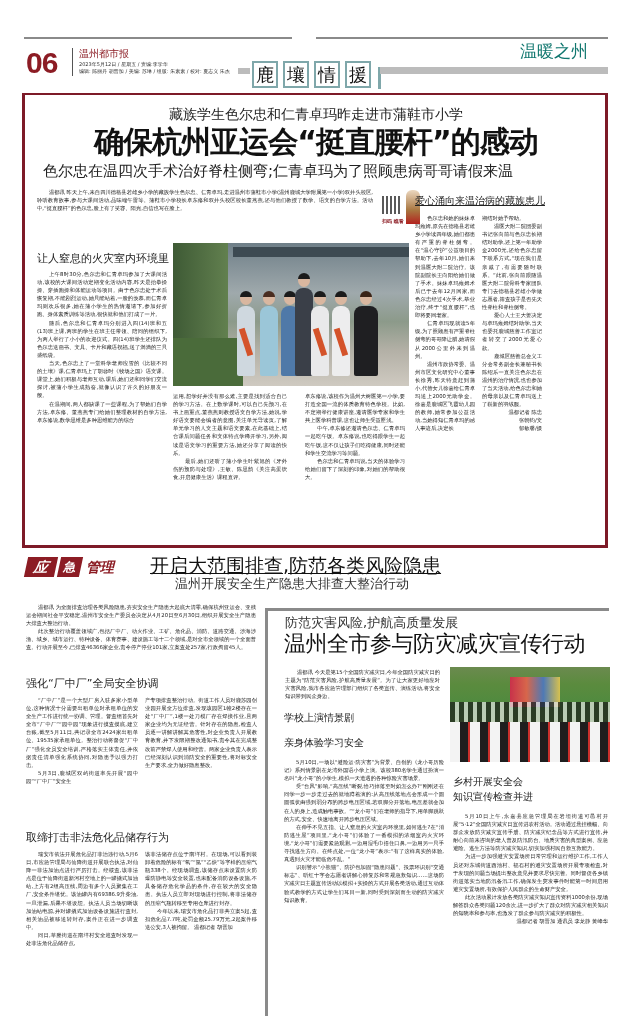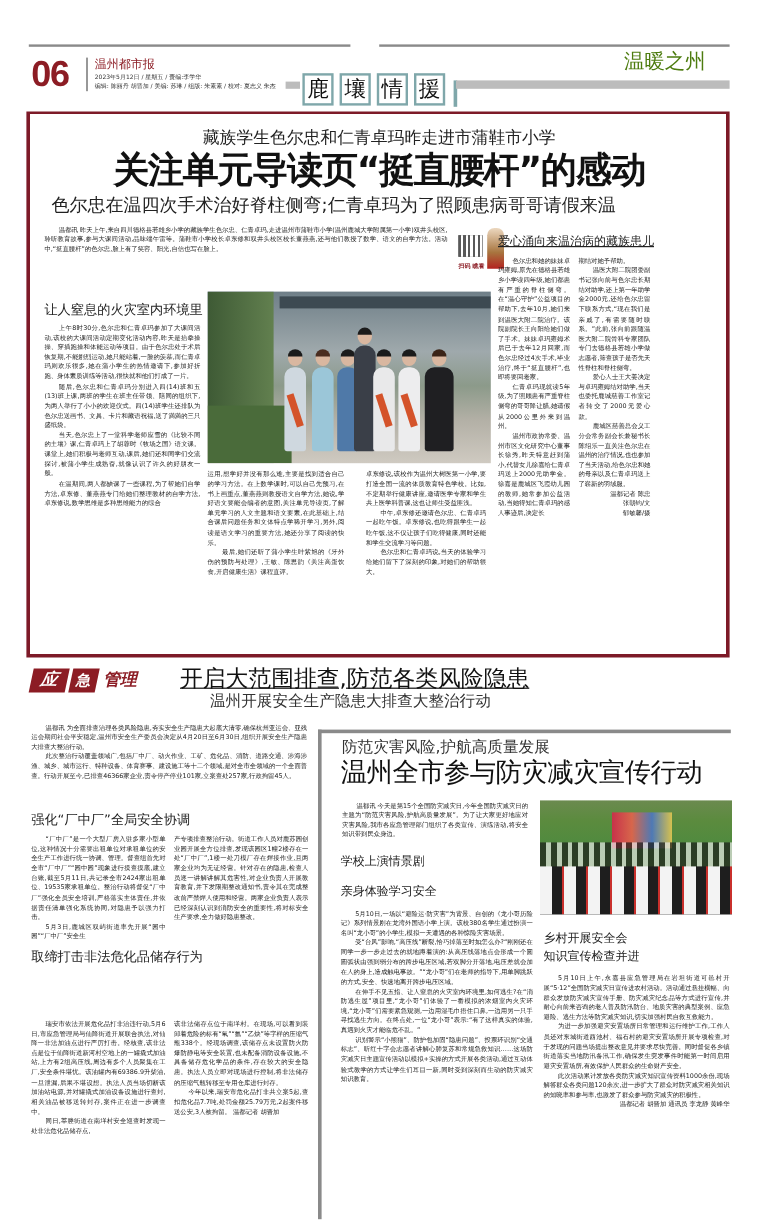--- a/index.html
+++ b/index.html
@@ -9,21 +9,21 @@
   .topline2 { left: 316px; top: 37px; width: 292px; height: 2px; background: #8a8a8a; }
   .pagenum { left: 26px; top: 46px; font-size: 30px; font-weight: bold; color: #8c1c24; font-family: "Liberation Sans", sans-serif; letter-spacing: -1px; }
   .vbar { left: 72px; top: 48px; width: 1px; height: 28px; background: #555; }
   .paper { left: 79px; top: 47px; font-size: 10px; font-weight: normal; color: #8c1c24; }
   .meta1 { left: 79px; top: 61px; font-size: 5px; color: #333; white-space: nowrap; }
   .meta2 { left: 79px; top: 68px; font-size: 5px; color: #333; white-space: nowrap; }
   .graybar-l { left: 238px; top: 68px; width: 12px; height: 6px; background: #bcbcbc; }
   .tagbox { top: 61px; width: 26px; height: 27px; border: 2px solid #7fa7aa; background: #fff; font-size: 18px; text-align: center; line-height: 23px; color: #111; font-family: "DejaVu Serif", serif; }
   .graybar-r { left: 380px; top: 67px; width: 228px; height: 7px; background: #bcbcbc; }
   .graybar-r2 { left: 378px; top: 67px; width: 3px; height: 22px; background: #7fa7aa; }
-  .section-title { left: 520px; top: 40px; font-size: 17px; color: #4d7c0f; }
+  .section-title { left: 520px; top: 40px; font-size: 17px; color: #0f766e; }
   .frame { left: 22px; top: 93px; width: 586px; height: 455px; border: 3px solid #7d1a28; border-top-width: 2px; }
   .kicker { left: 0; width: 632px; top: 106px; text-align: center; font-size: 14px; color: #222; }
   .headline { left: 0; width: 632px; top: 122px; text-align: center; font-size: 30px; font-weight: bold; color: #111; letter-spacing: -1px; }
   .subhead { left: 0; width: 556px; top: 162px; text-align: center; font-size: 15px; color: #222; }
   .body { font-size: 5.3px; line-height: 8.1px; color: #222; text-align: justify; }
   .h2 { font-size: 11px; color: #222; }
   .photo1 { left: 173px; top: 243px; width: 236px; height: 143px; background: linear-gradient(180deg,#6f7f88 0%,#9fa9ac 35%,#8c9a8a 55%,#b3b0a6 75%,#cfcac1 100%); overflow: hidden; }
   .roof { position: absolute; left: 60px; top: 4px; width: 176px; height: 10px; background: #3d4a52; }
   .tree { position: absolute; left: 0; top: 0; width: 55px; height: 143px; background: linear-gradient(90deg,#3e5a35,#62804f); }
   .plant { position: absolute; left: 0; top: 95px; width: 70px; height: 48px; background: #4a6b3a; }
@@ -61,21 +61,21 @@
 <div class="abs tagbox" style="left:252px">鹿</div>
 <div class="abs tagbox" style="left:283px">壤</div>
 <div class="abs tagbox" style="left:314px">情</div>
 <div class="abs tagbox" style="left:345px">援</div>
 <div class="abs graybar-r2"></div>
 <div class="abs graybar-r"></div>
 <div class="abs section-title">温暖之州</div>
 
 <div class="abs frame"></div>
 <div class="abs kicker">藏族学生色尔忠和仁青卓玛昨走进市蒲鞋市小学</div>
-<div class="abs headline">关注单元导读页“挺直腰杆”的感动</div>
+<div class="abs headline">确保杭州亚运会“挺直腰杆”的感动</div>
 <div class="abs subhead">色尔忠在温四次手术治好脊柱侧弯;仁青卓玛为了照顾患病哥哥请假来温</div>
 
 <div class="abs body" style="left:37px; top:188px; width:336px; text-indent:12px;">温都讯 昨天上午,来自四川德格县若雄乡小学的藏族学生色尔忠、仁青卓玛,走进温州市蒲鞋市小学(温州鹿城大学附属第一小学)双井头校区,聆听教育故事,参与大课间活动,品味端午雷等。蒲鞋市小学校长卓东修和双井头校区校长董燕燕,还与他们教授了数学、语文的自学方法。活动中,“挺直腰杆”的色尔忠,脸上有了笑容、阳光,自信也写在脸上。</div>
 <div class="abs qr"></div>
 <div class="abs qrlabel">扫码 瞧看</div>
 <div class="abs" style="left:406px;top:190px;width:14px;height:34px;background:linear-gradient(180deg,#ecd8c0,#a8753f 60%,#b3221f);border-radius:6px 6px 0 0;"></div>
 
 <div class="abs h2" style="left:37px; top:251px;">让人窒息的火灾室内环境里</div>
 <div class="abs" style="left:37px; top:270px; width:130px;">
   <p class="body" style="text-indent:12px">上午8时30分,色尔忠和仁青卓玛参加了大课间活动,该校的大课间活动定期变化活动内容,昨天是抬拳操操、穿插跑操和体能运动等项目。由于色尔忠处于术后恢复期,不能剧烈运动,她只能站着,一脸的羡慕,而仁青卓玛则欢乐很多,她在蒲小学生的热情邀请下,参加好折跑、身体素质训练等活动,很快就和他们打成了一片。</p>
@@ -160,21 +160,21 @@
   <p class="body" style="text-indent:12px">此次整治行动覆盖领域广,包括厂中厂、动火作业、工矿、危化品、消防、道路交通、涉海涉渔、城乡、城市运行、特种设备、体育赛事、建设施工等十二个领域,是对全市全领域的一个全面普查。行动开展至今,已排查46366家企业,责令停产停业101家,立案查处257家,行政拘留45人。</p>
 </div>
 <div class="abs h2" style="left:26px; top:676px;">强化“厂中厂”全局安全协调</div>
 <div class="abs" style="left:26px; top:696px; width:112px;">
   <p class="body" style="text-indent:12px">“厂中厂”是一个大型厂房入驻多家小型单位,这种情况十分需要出租单位对承租单位的安全生产工作进行统一协调、管理。督查组首先对全市“厂中厂”“园中园”现象进行摸查摸底,建立台账,截至5月11日,共记录全市2424家出租单位、19535家承租单位。整治行动将督促“厂中厂”强化全员安全培训,严格落实主体责任,并依据责任清单强化系统协同,对隐患予以强力打击。</p>
   <p class="body" style="text-indent:12px">5月3日,鹿城区双屿街道率先开展“园中园”“厂中厂”安全生</p>
 </div>
 <div class="abs" style="left:145px; top:696px; width:112px;">
   <p class="body">产专项排查整治行动。街道工作人员对鹿苏园创业园开展全方位排查,发现该园区1幢2楼存在一处“厂中厂”,1楼一处刀模厂存在焊接作业,且两家企业均为无证经营。针对存在的隐患,检查人员逐一讲解讲解其危害性,对企业负责人开展教育教育,并下发限期整改通知书,责令其在完成整改前严禁焊人使用和经营。两家企业负责人表示已经深刻认识到消防安全的重要性,将对标安全生产要求,全力做好隐患整改。</p>
 </div>
-<div class="abs h2" style="left:26px; top:790px;text-align:center;">取缔打击非法危化品储存行为</div>
+<div class="abs h2" style="left:26px; top:830px;text-align:center;">取缔打击非法危化品储存行为</div>
 <div class="abs" style="left:26px; top:850px; width:112px;">
   <p class="body" style="text-indent:12px">瑞安市依法开展危化品打非治违行动,5月6日,市应急管理局与仙降街道开展联合执法,对仙降一非法加油点进行严厉打击。经核查,该非法点是位于仙降街道新河村空地上的一罐撬式加油站,上方有2组高压线,周边有多个人员聚集在工厂,安全条件堪忧。该油罐内有69386.9升柴油,一旦泄漏,后果不堪设想。执法人员当场切断该加油站电源,并对罐撬式加油设备设施进行查封,相关油品被移送转封存,案件正在进一步调查中。</p>
   <p class="body" style="text-indent:12px">同日,莘塍街道在南垟村安全巡查时发现一处非法危化品储存点,</p>
 </div>
 <div class="abs" style="left:145px; top:850px; width:112px;">
   <p class="body">该非法储存点位于南垟村。在现场,可以看到装卸着危险的标有“氧”“氩”“乙炔”等字样的压缩气瓶338个。经现场调查,该储存点未设置防火防爆防静电等安全装置,也未配备消防设备设施,不具备储存危化学品的条件,存在较大的安全隐患。执法人员立即对现场进行控制,将非法储存的压缩气瓶转移至专用仓库进行封存。</p>
   <p class="body" style="text-indent:12px">今年以来,瑞安市危化品打非共立案5起,查扣危化品7.7吨,处罚金额25.79万元,2起案件移送公安,3人被拘留。 温都记者 胡晋加</p>
 </div>
 
 <div class="abs box2"></div>

